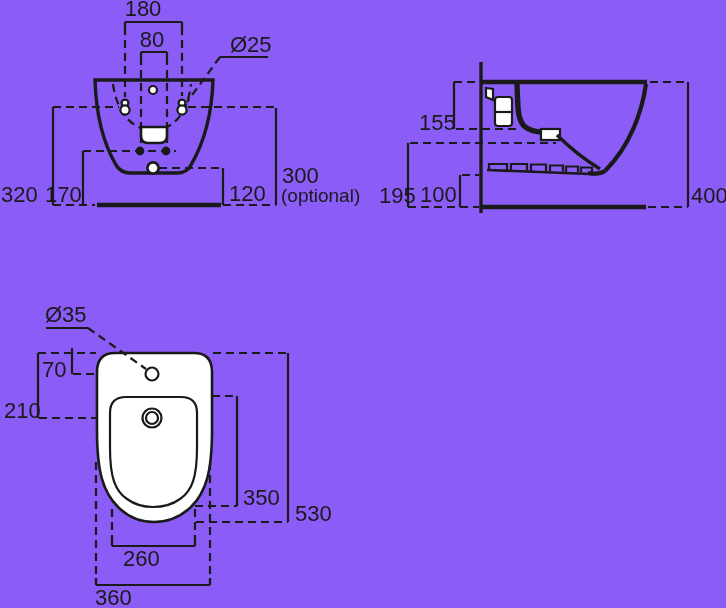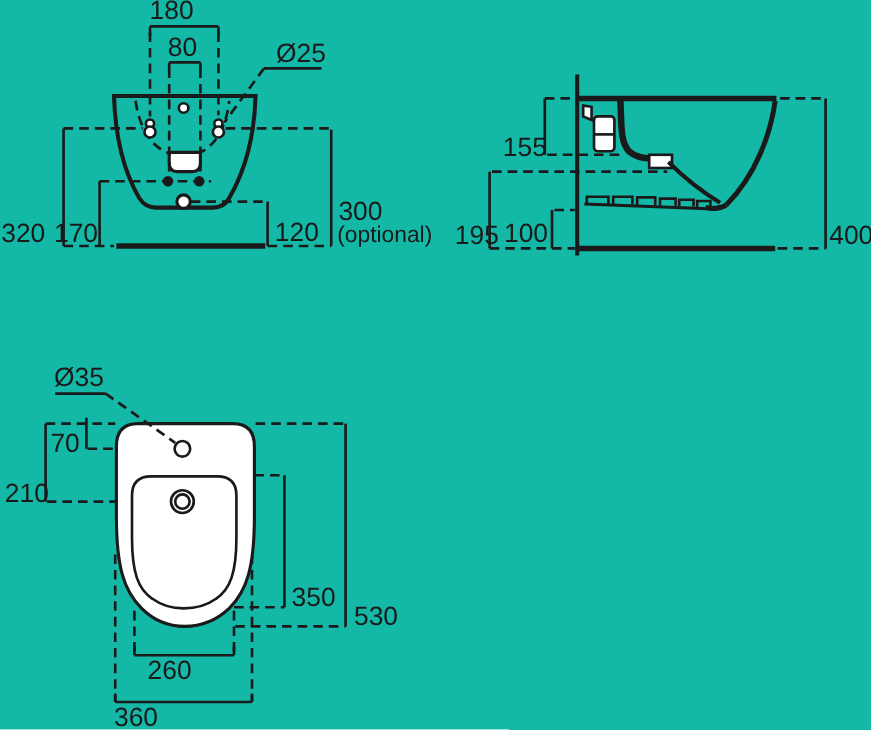--- a/index.html
+++ b/index.html
@@ -1,16 +1,16 @@
 <!DOCTYPE html>
 <html><head>
 <meta charset="utf-8">
 <style>
   html,body{margin:0;padding:0;background:#ffffff;}
-  .sheet{position:relative;width:726px;height:608px;background:#14b8a6;overflow:hidden;}
+  .sheet{position:relative;width:726px;height:608px;background:#8b5cf6;overflow:hidden;}
   svg{display:block;}
   svg text{font-family:"Liberation Sans","DejaVu Sans",sans-serif;fill:#1a1a1a;}
   .num{font-size:22px;}
   .small{font-size:19px;}
   .ln{stroke:#1a1a1a;fill:none;stroke-linecap:butt;}
   .w2{stroke-width:2.2;}
   .w25{stroke-width:2.6;}
   .w3{stroke-width:3.4;}
   .w4{stroke-width:4.2;}
   .w45{stroke-width:4.6;}

